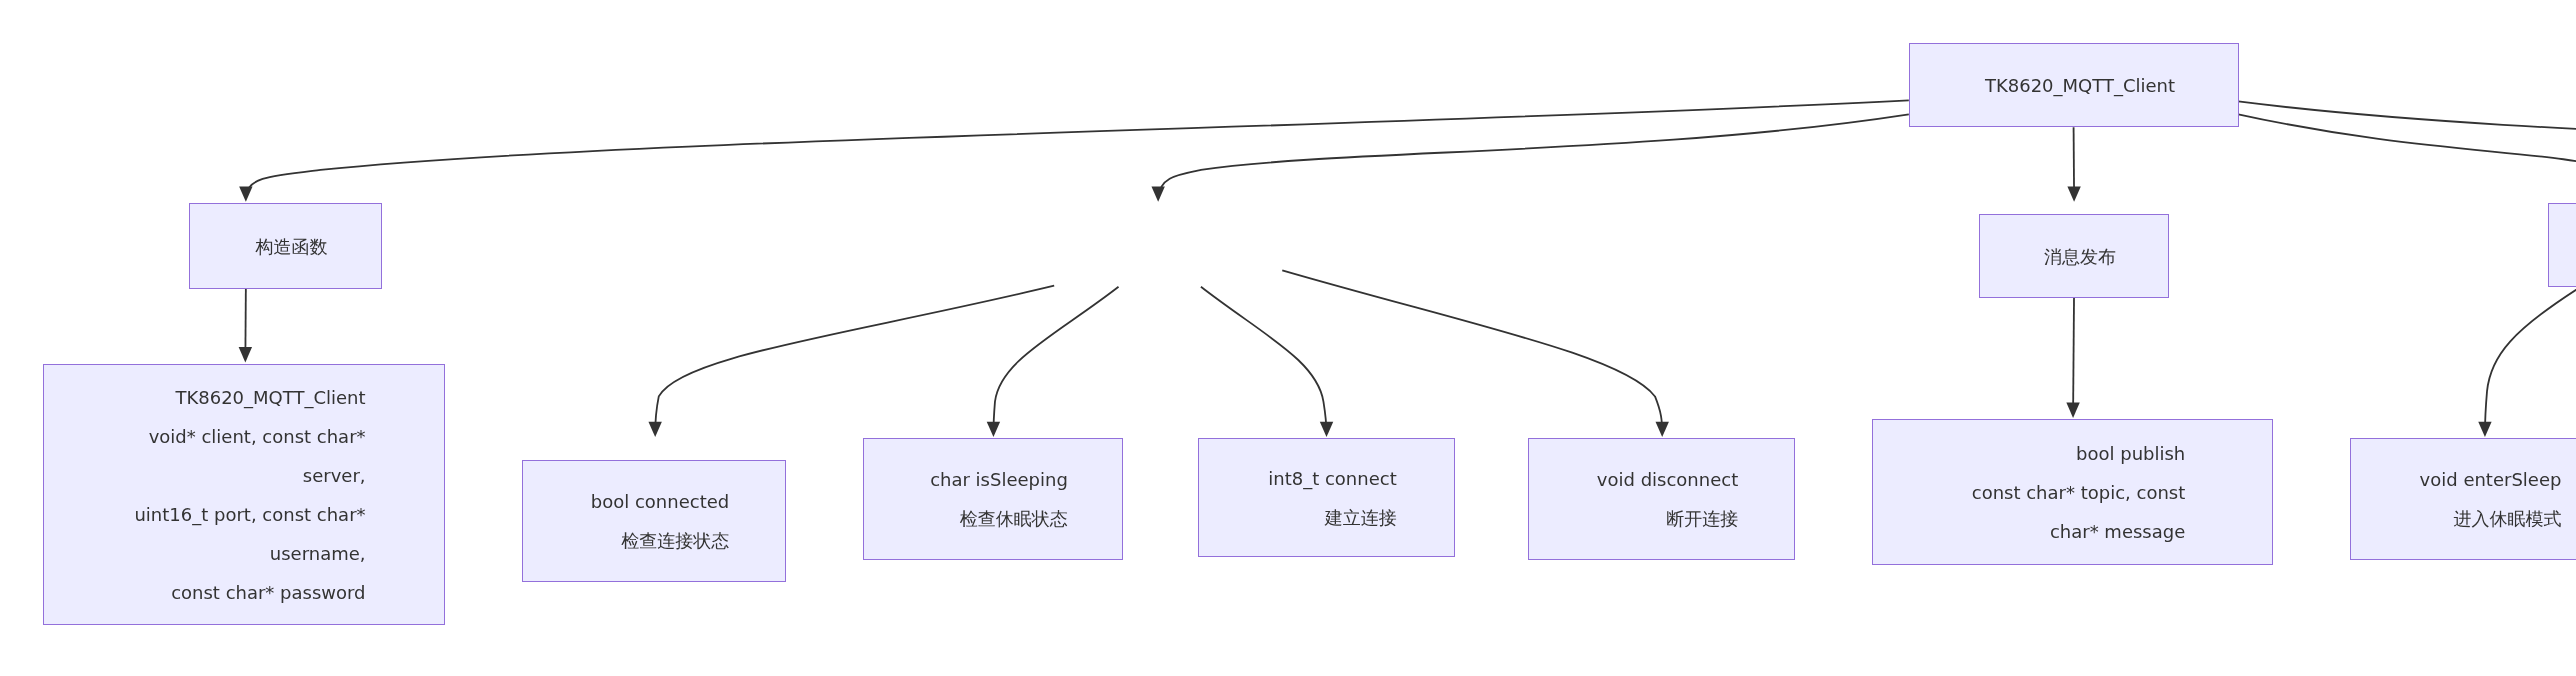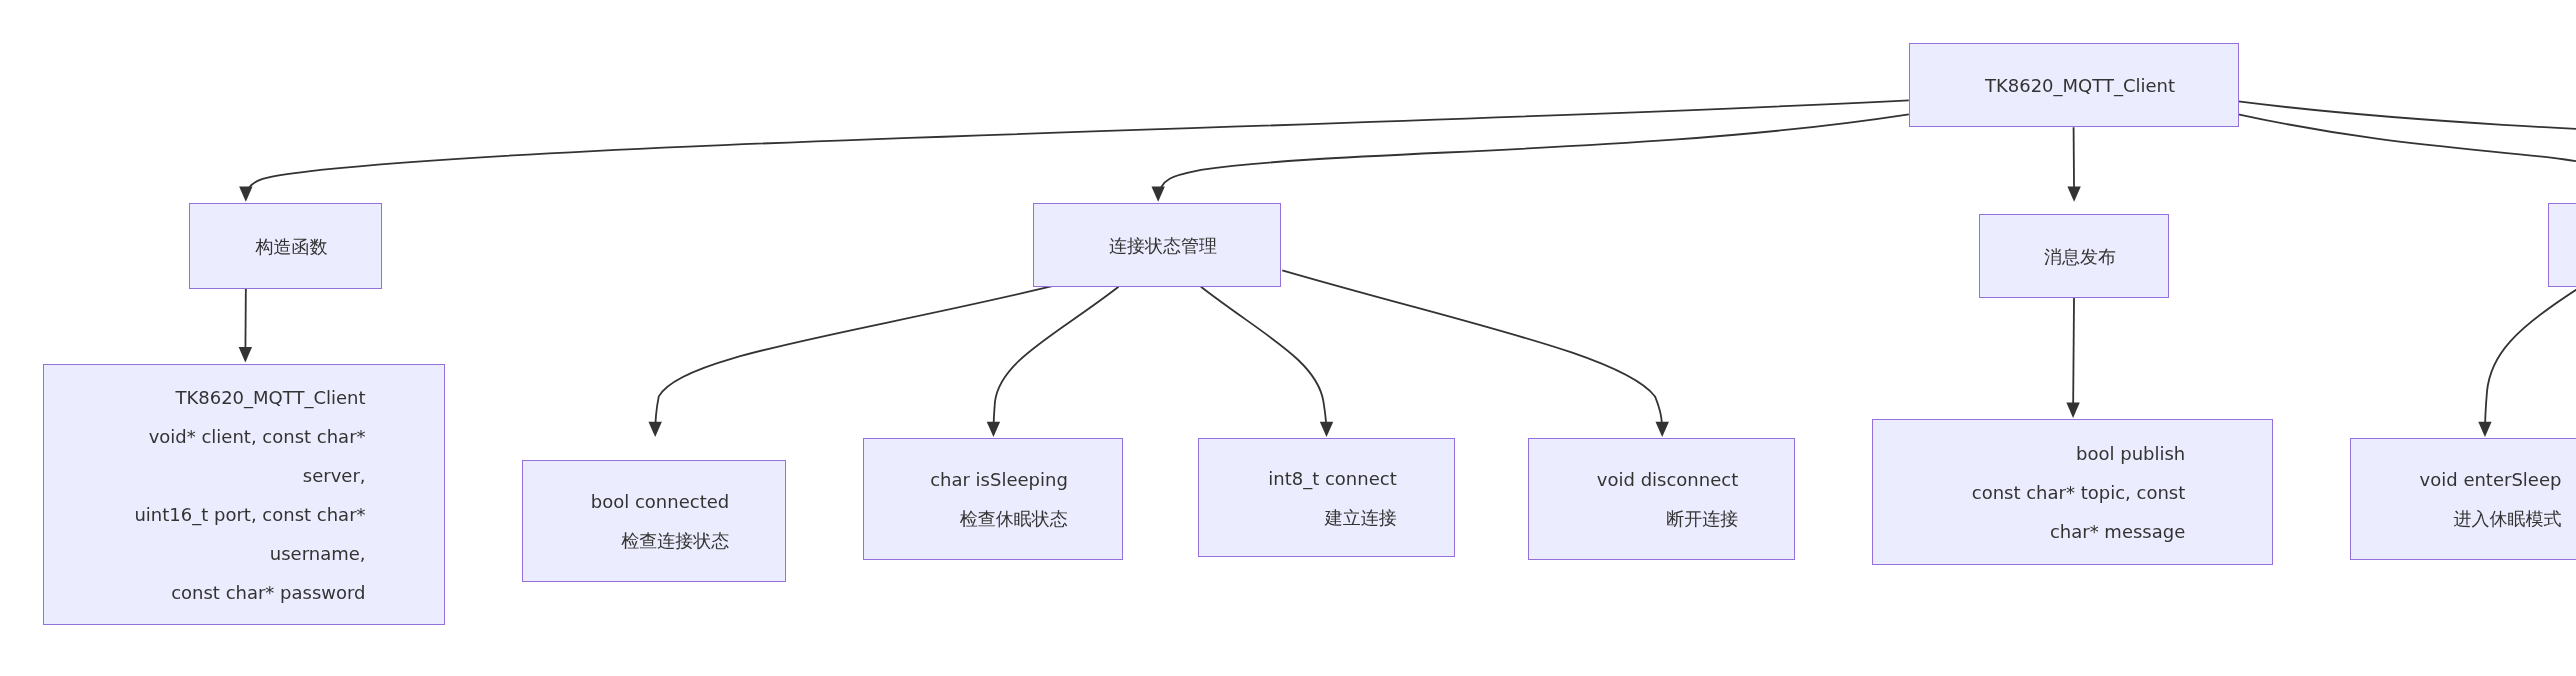--- a/index.html
+++ b/index.html
@@ -83,21 +83,20 @@
     <polygon class="edge-arrow" points="3213,819 3239,819 3226,849"></polygon>
     <polygon class="edge-arrow" points="4011,782 4037,782 4024,812"></polygon>
     <polygon class="edge-arrow" points="4811,819 4837,819 4824,849"></polygon>
     <polygon class="edge-arrow" points="5441,819 5467,819 5454,849"></polygon>
     <polygon class="edge-arrow" points="6209,745 6235,745 6222,775"></polygon>
   </svg>
 
   <div class="node" style="left:1909px; top:43px; width:330px; height:84px;">TK8620_MQTT_Client</div>
 
   <div class="node" style="left:148px; top:203px; width:193px; height:86px;margin-left:41px;">构造函数</div>
-  <div class="node" style="left:1033px; top:203px; width:248px; height:84px;">连接状态管理</div>
   <div class="node" style="left:1979px; top:214px; width:190px; height:84px;">消息发布</div>
   <div class="node" style="left:2548px; top:203px; width:196px; height:84px;">电源管理</div>
 
   <div class="node" style="left:43px; top:364px; width:402px; height:261px;">TK8620_MQTT_Client
 void* client, const char*
 server,
 uint16_t port, const char*
 username,
 const char* password</div>
   <div class="node" style="left:522px; top:460px; width:264px; height:122px;">bool connected

